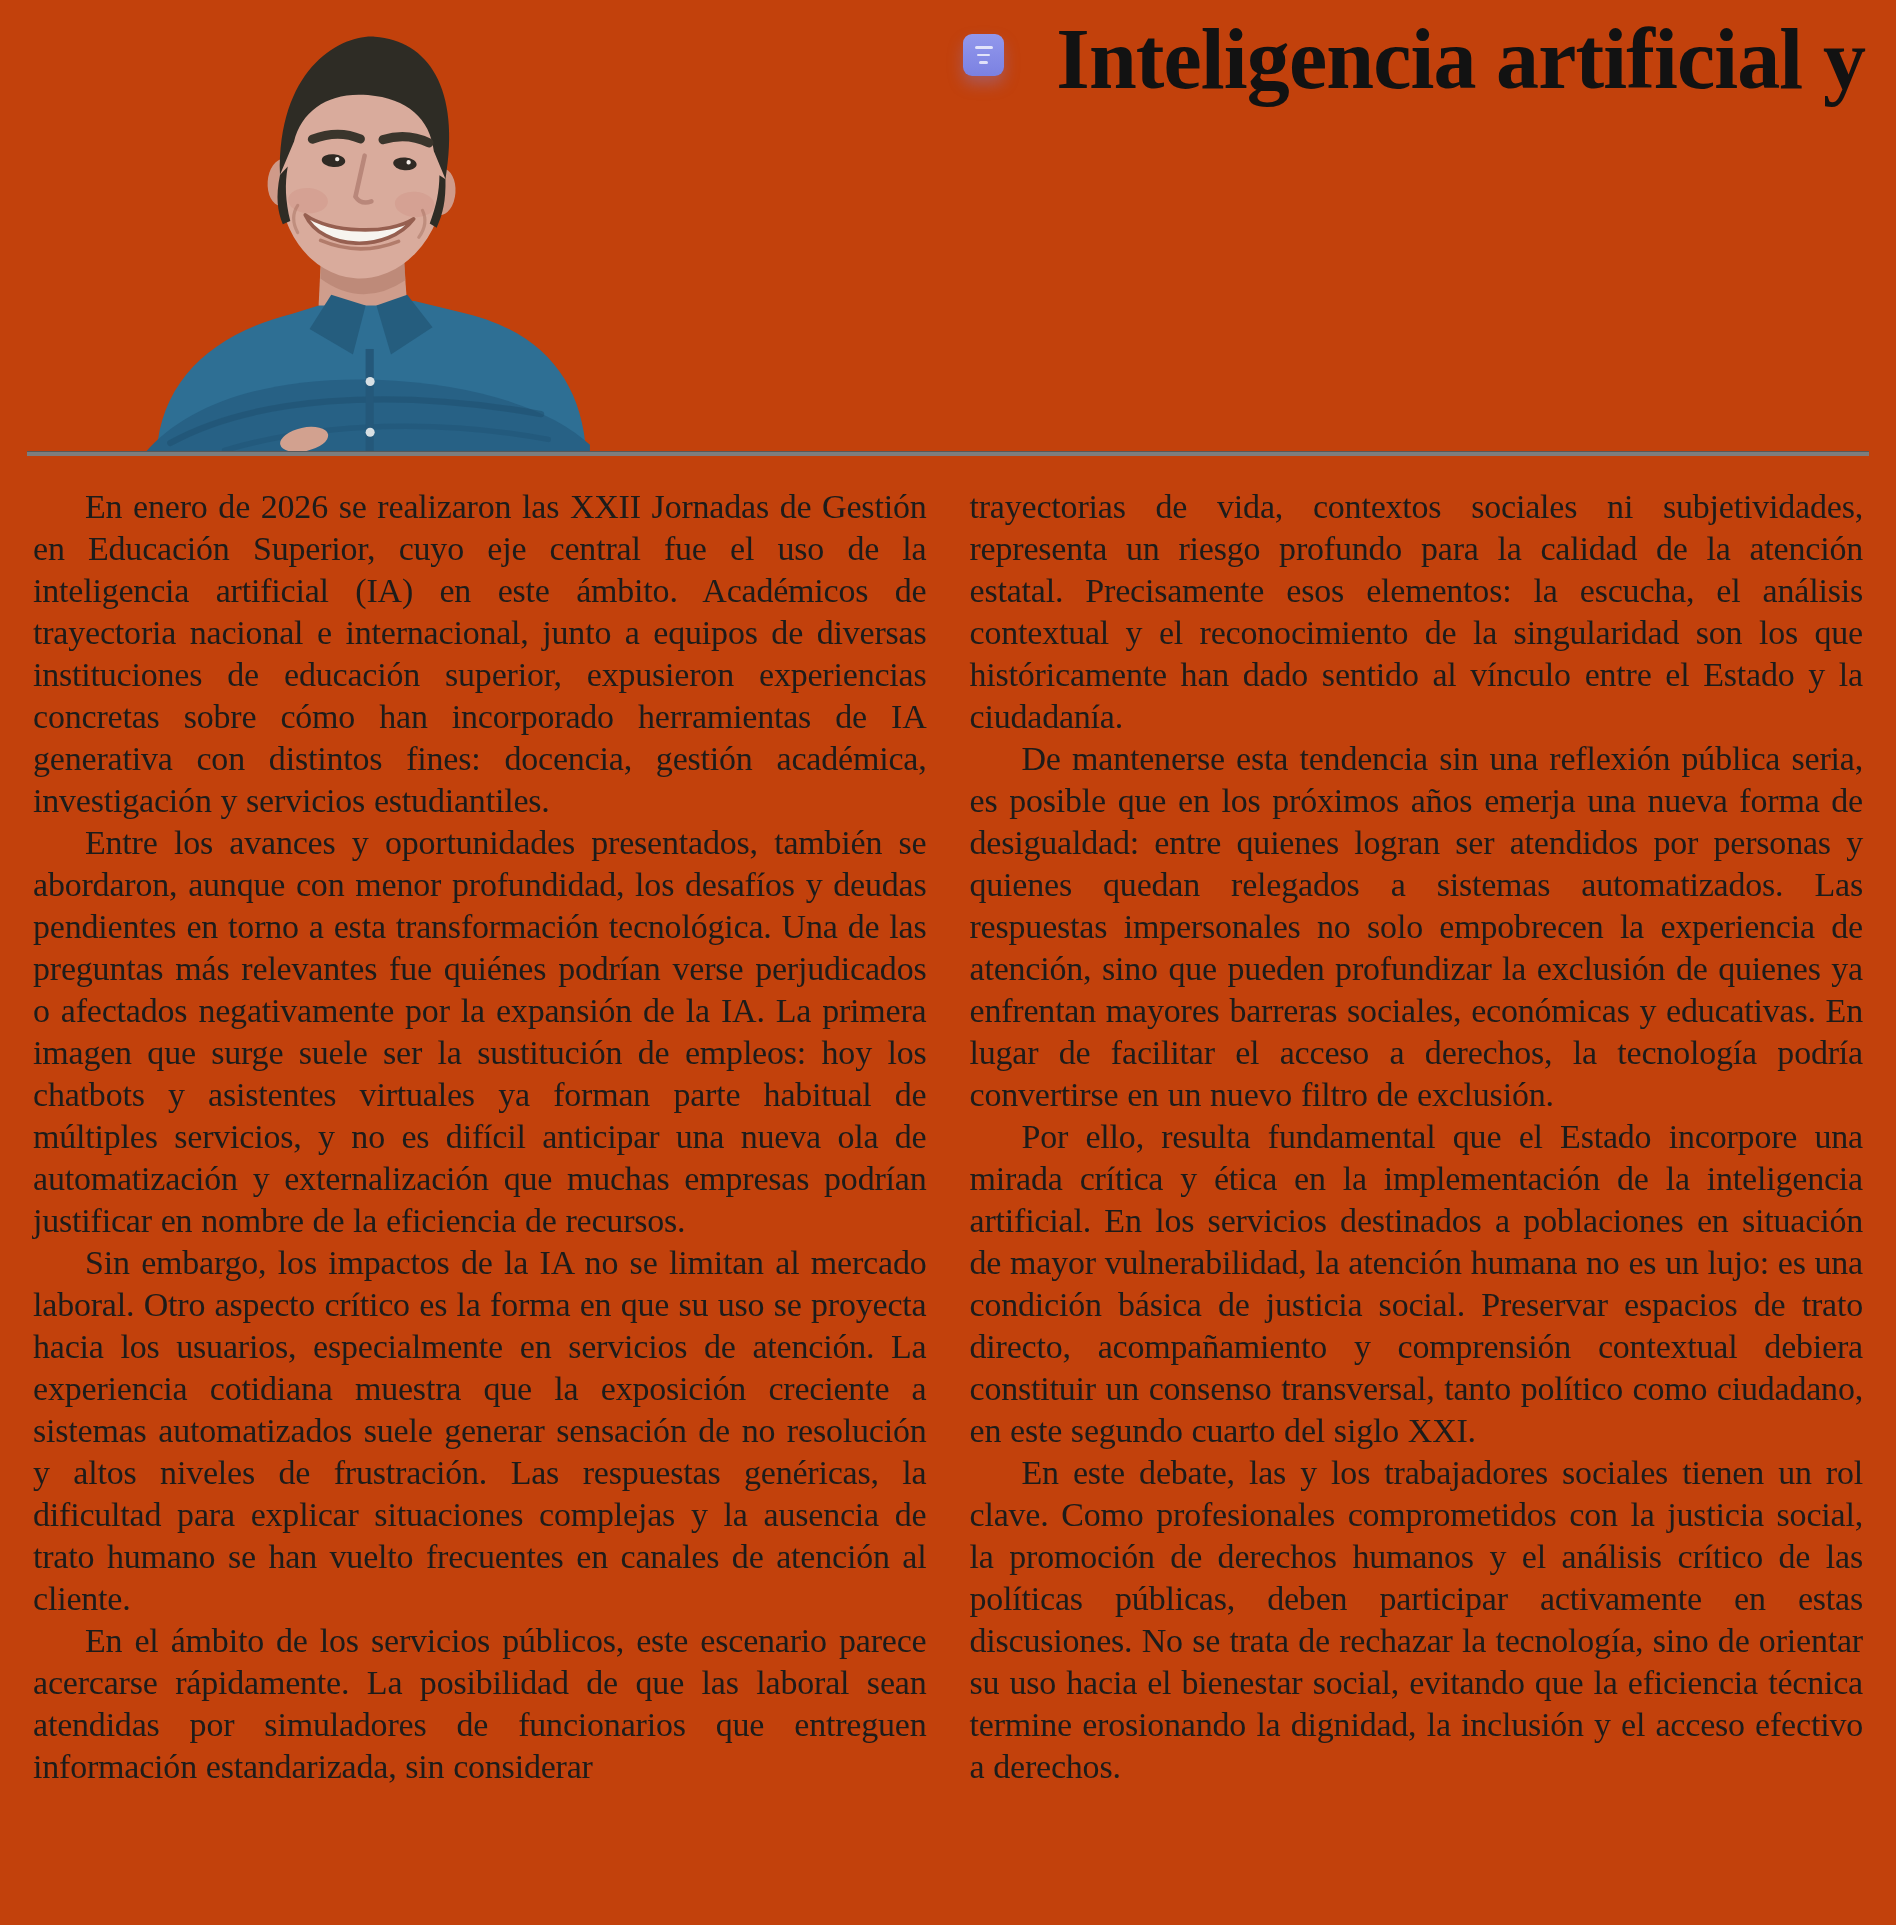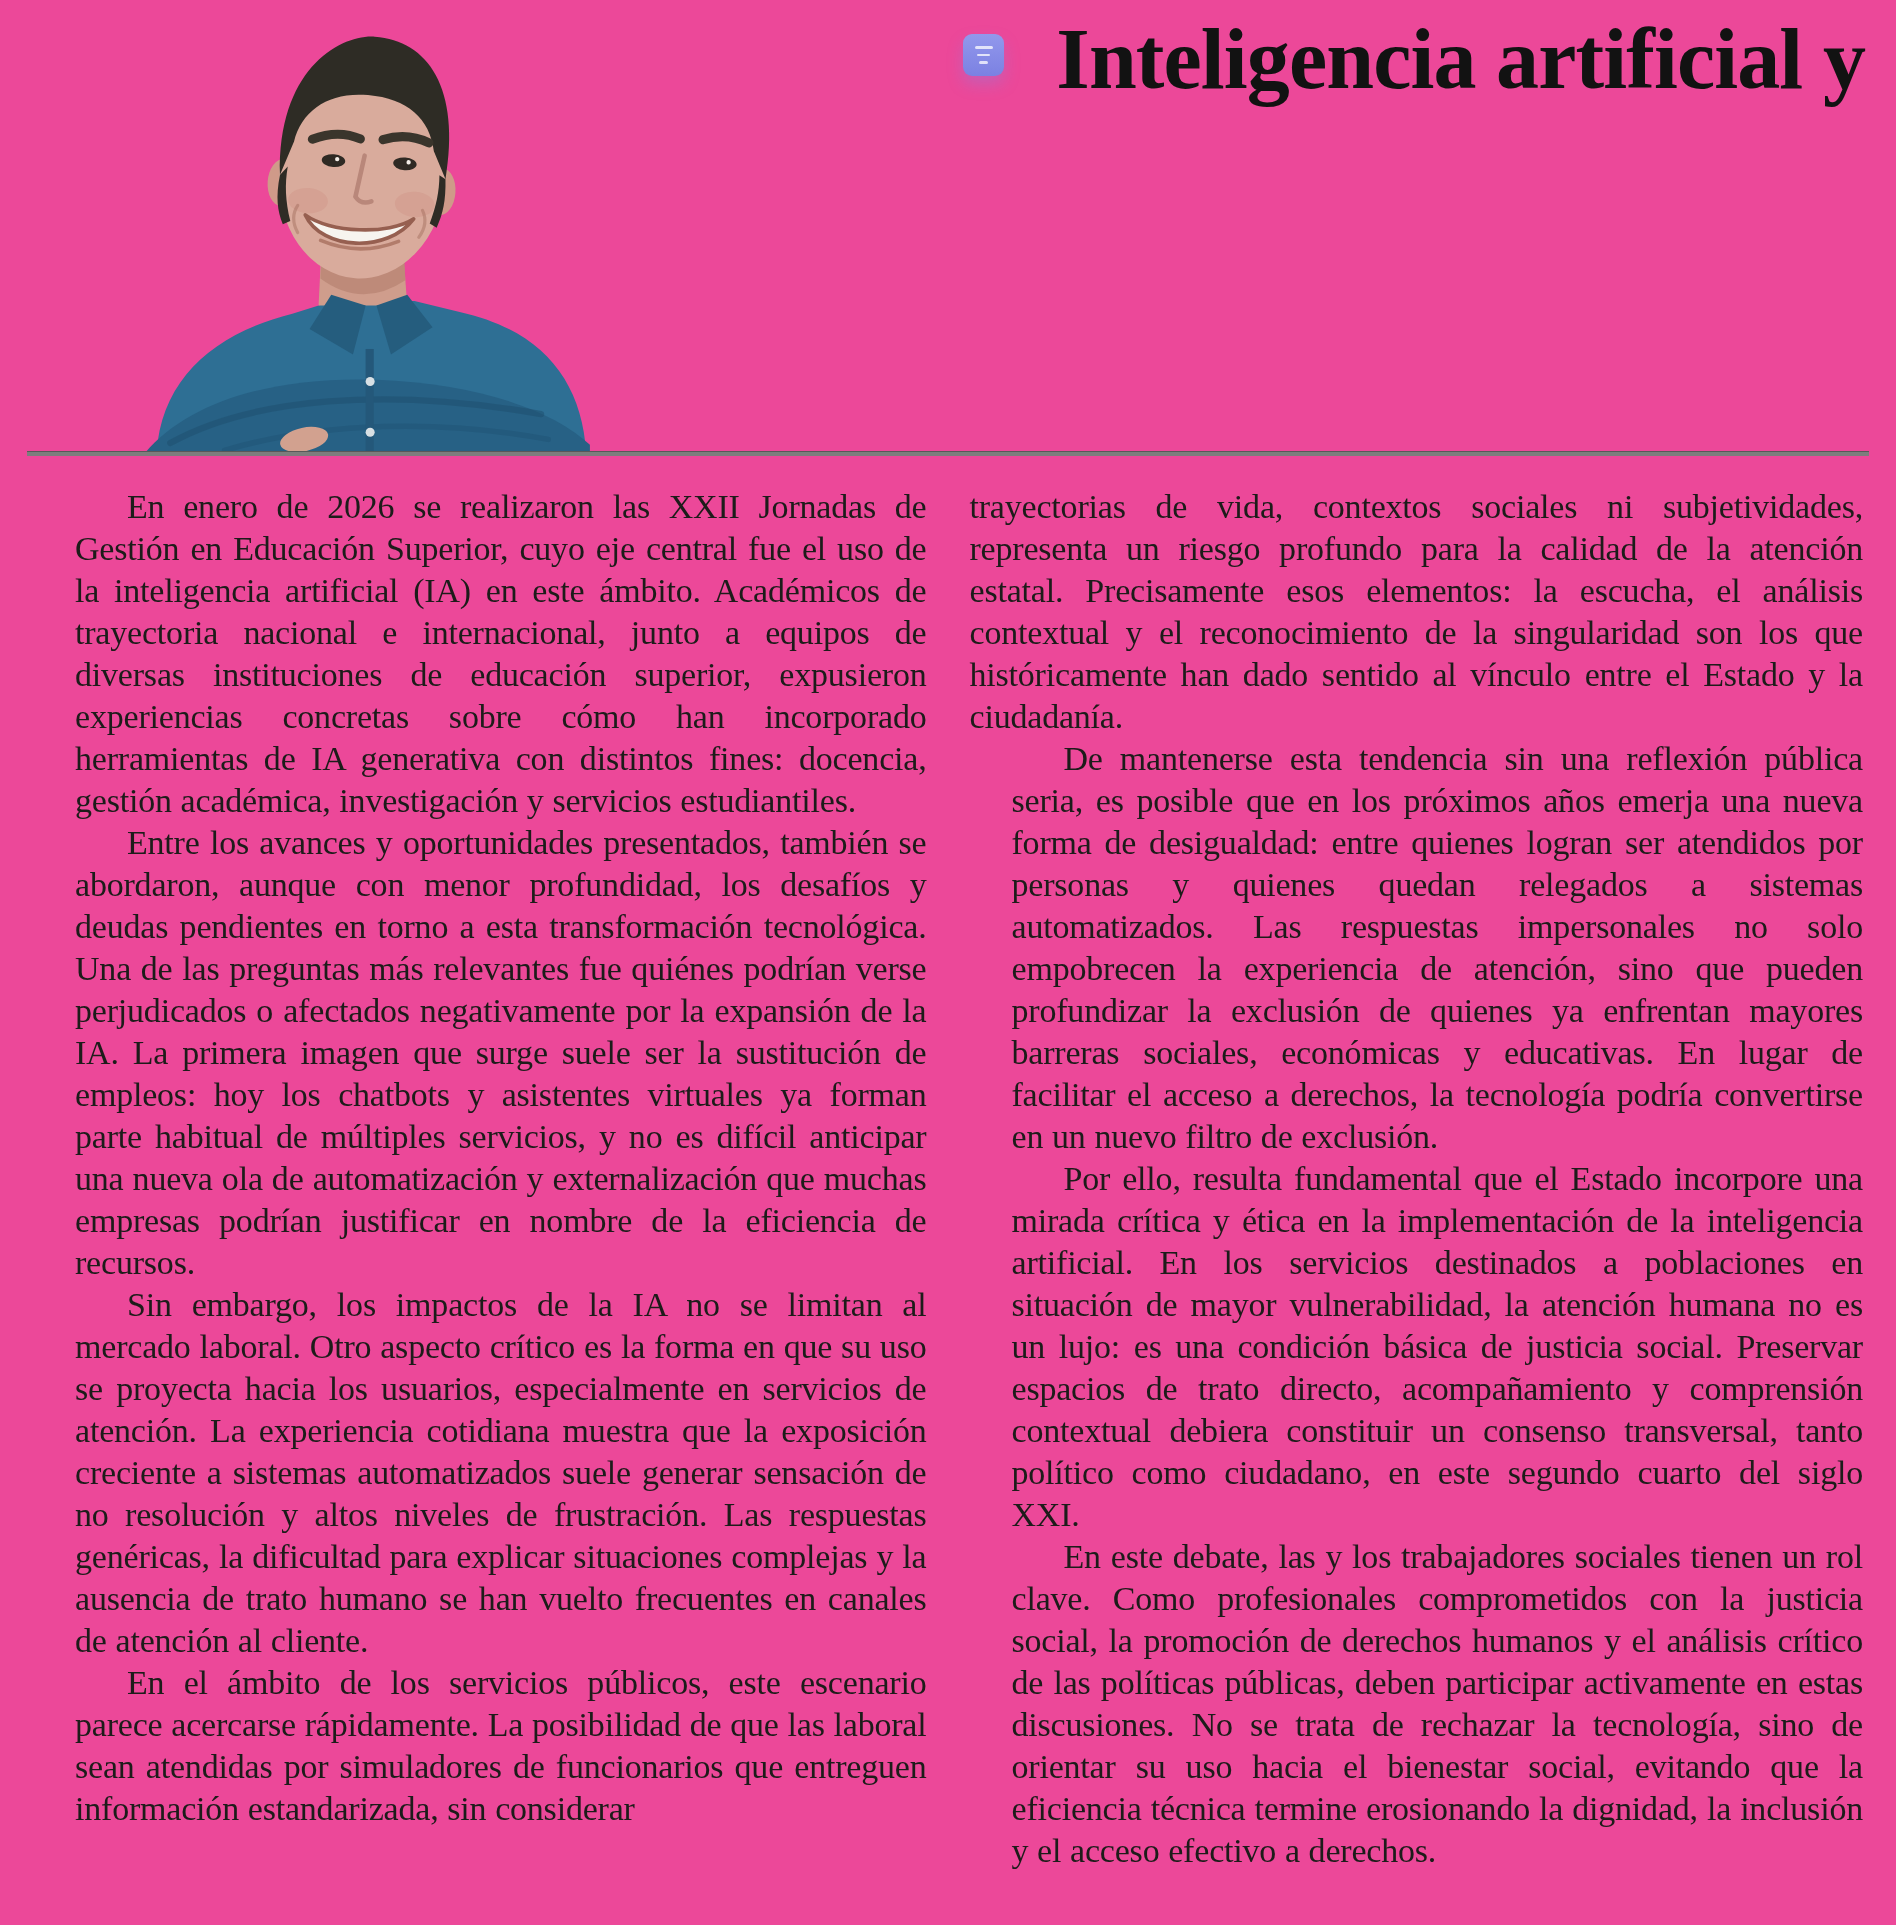--- a/index.html
+++ b/index.html
@@ -1,19 +1,19 @@
 <!DOCTYPE html>
 <html lang="es" style="font-size:14.5px"><head>
 <meta charset="utf-8">
 <style>
   html,body{margin:0;padding:0;background:#e9e9e9;}
   .page{
     position:relative;
     width:1896px;height:1925px;
-    background:#ec4899;
+    background:#c2410c;
     font-family:"Liberation Serif", serif;
     color:#1d1c1a;
     overflow:hidden;
   }
 
   
   .photo{
     position:absolute;left:116px;top:18px;
     width:511px;height:435px;
     overflow:hidden;
@@ -59,21 +59,21 @@
   }
   .col{flex:1;min-width:0;}
   .col p{
     margin:0;
     font-size:34px;line-height:42px;
     text-align:justify;
     letter-spacing:-0.2px;
     hyphens:auto;-webkit-hyphens:auto;
     word-spacing:0.5px;
   }
-  .col p.indent{text-indent:52px;margin-left:42px;}
+  .col p.indent{text-indent:52px;}
 </style>
 </head>
 <body>
 
 <div class="page">
 
   <div class="photo">
     <svg viewBox="0 0 565 481" width="511" height="435" xmlns="http://www.w3.org/2000/svg">
 
       <path d="M45,481 C50,398 110,348 195,327 L240,313 L330,313 L380,325 C470,345 515,400 520,481 Z" fill="#2e6f94"></path>

